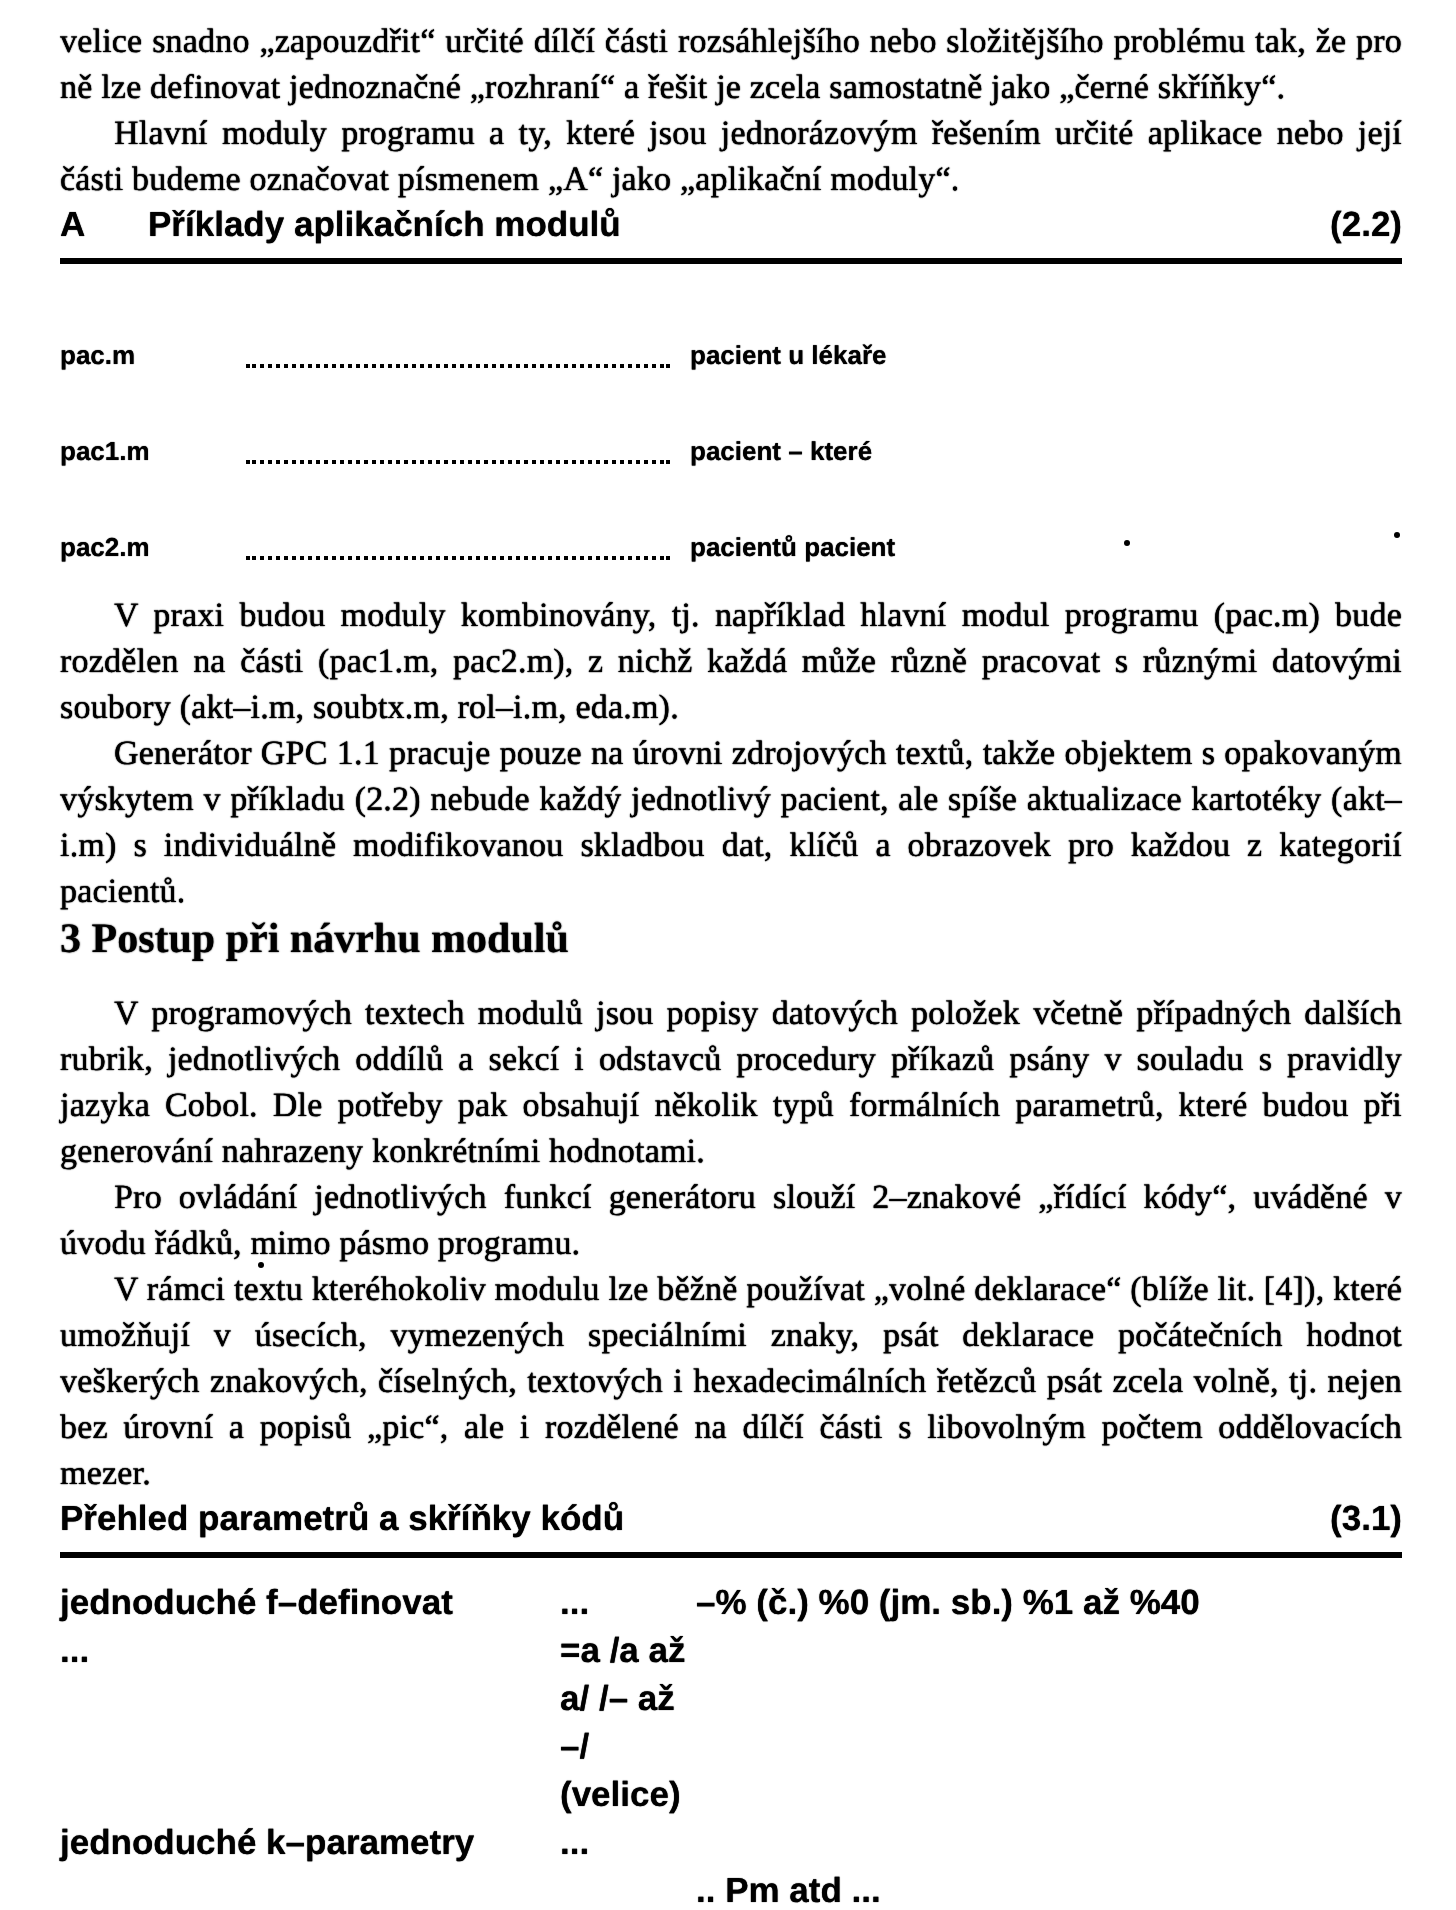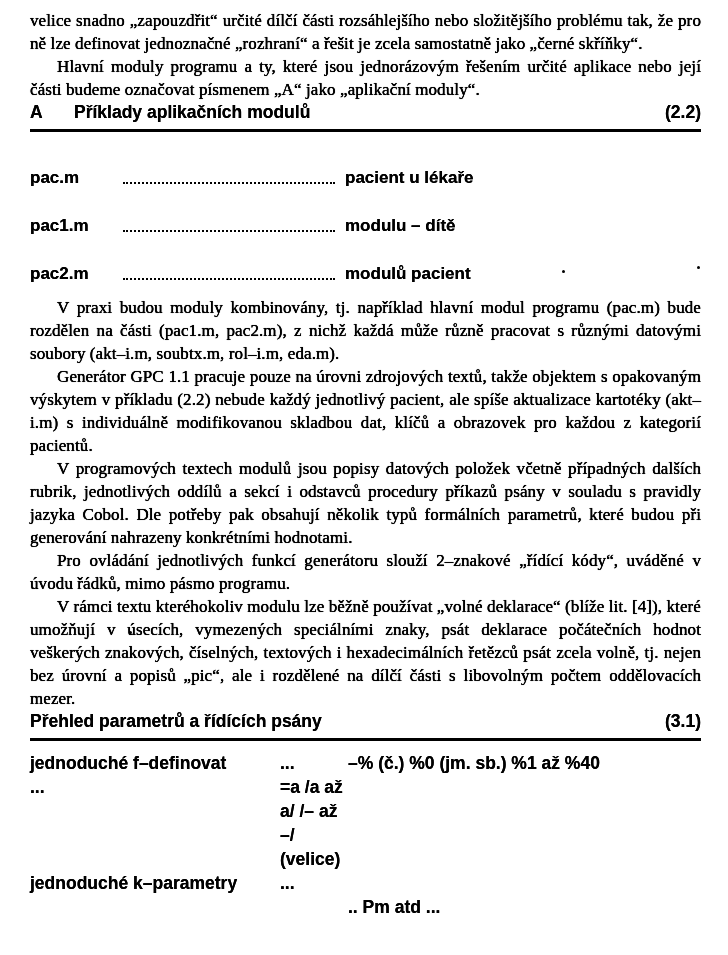--- a/index.html
+++ b/index.html
@@ -66,21 +66,21 @@
   .exhibit-title { flex: 1 1 auto; }
   .exhibit-number { flex: 0 0 auto; }
   .exhibit-rule {
     border: 0;
     border-top: 3px solid #000;
     margin: 6px 0 10px 0;
   }
   .t22-row {
     display: flex;
     align-items: baseline;
-    font-size: 17px;
+    font-size: 13px;
     line-height: 25px;
   }
   .t22-name { flex: 0 0 93px; }
   .t22-leader {
     flex: 0 0 212px;
     align-self: flex-end;
     border-bottom: 2px dotted #000;
     margin: 0 10px 6px 0;
     height: 1px;
   }
@@ -122,43 +122,44 @@
     </div>
     <hr class="exhibit-rule">
     <div class="t22-row sans">
       <span class="t22-name">pac.m</span>
       <span class="t22-leader"></span>
       <span class="t22-desc">pacient u lékaře</span>
     </div>
     <div class="t22-row sans">
       <span class="t22-name">pac1.m</span>
       <span class="t22-leader"></span>
-      <span class="t22-desc">modulu – dítě</span>
+      <span class="t22-desc">pacient – které</span>
     </div>
     <div class="t22-row sans">
       <span class="t22-name">pac2.m</span>
       <span class="t22-leader"></span>
-      <span class="t22-desc">modulů pacient</span>
+      <span class="t22-desc">pacientů pacient</span>
     </div>
   </div>
 
   <p class="body indent mb-17">V praxi budou moduly kombinovány, tj. například hlavní modul programu (pac.m) bude rozdělen na části (pac1.m, pac2.m), z nichž každá může různě pracovat s různými datovými soubory (akt–i.m, soubtx.m, rol–i.m, eda.m).</p>
 
   <p class="body indent mb-22">Generátor GPC 1.1 pracuje pouze na úrovni zdrojových textů, takže objektem s opakovaným výskytem v příkladu (2.2) nebude každý jednotlivý pacient, ale spíše aktualizace kartotéky (akt–i.m) s individuálně modifikovanou skladbou dat, klíčů a obrazovek pro každou z kategorií pacientů.</p>
 
+  <h2 class="section-heading">3 Postup při návrhu modulů</h2>
 
   <p class="body indent mb-14">V programových textech modulů jsou popisy datových položek včetně případných dalších rubrik, jednotlivých oddílů a sekcí i odstavců procedury příkazů psány v souladu s pravidly jazyka Cobol. Dle potřeby pak obsahují několik typů formálních parametrů, které budou při generování nahrazeny konkrétními hodnotami.</p>
 
   <p class="body indent mb-19">Pro ovládání jednotlivých funkcí generátoru slouží 2–znakové „řídící kódy“, uváděné v úvodu řádků, mimo pásmo programu.</p>
 
   <p class="body indent mb-15">V rámci textu kteréhokoliv modulu lze běžně používat „volné deklarace“ (blíže lit. [4]), které umožňují v úsecích, vymezených speciálními znaky, psát deklarace počátečních hodnot veškerých znakových, číselných, textových i hexadecimálních řetězců psát zcela volně, tj. nejen bez úrovní a popisů „pic“, ale i rozdělené na dílčí části s libovolným počtem oddělovacích mezer.</p>
 
   <div>
     <div class="exhibit-header sans">
-      <span class="exhibit-title">Přehled parametrů a řídících psány</span>
+      <span class="exhibit-title">Přehled parametrů a skříňky kódů</span>
       <span class="exhibit-number">(3.1)</span>
     </div>
     <hr class="exhibit-rule">
     <div class="t31-row sans">
       <span>jednoduché f–definovat</span>
       <span>...</span>
       <span>–% (č.) %0 (jm. sb.) %1 až %40</span>
     </div>
     <div class="t31-row sans">
       <span>...</span>

